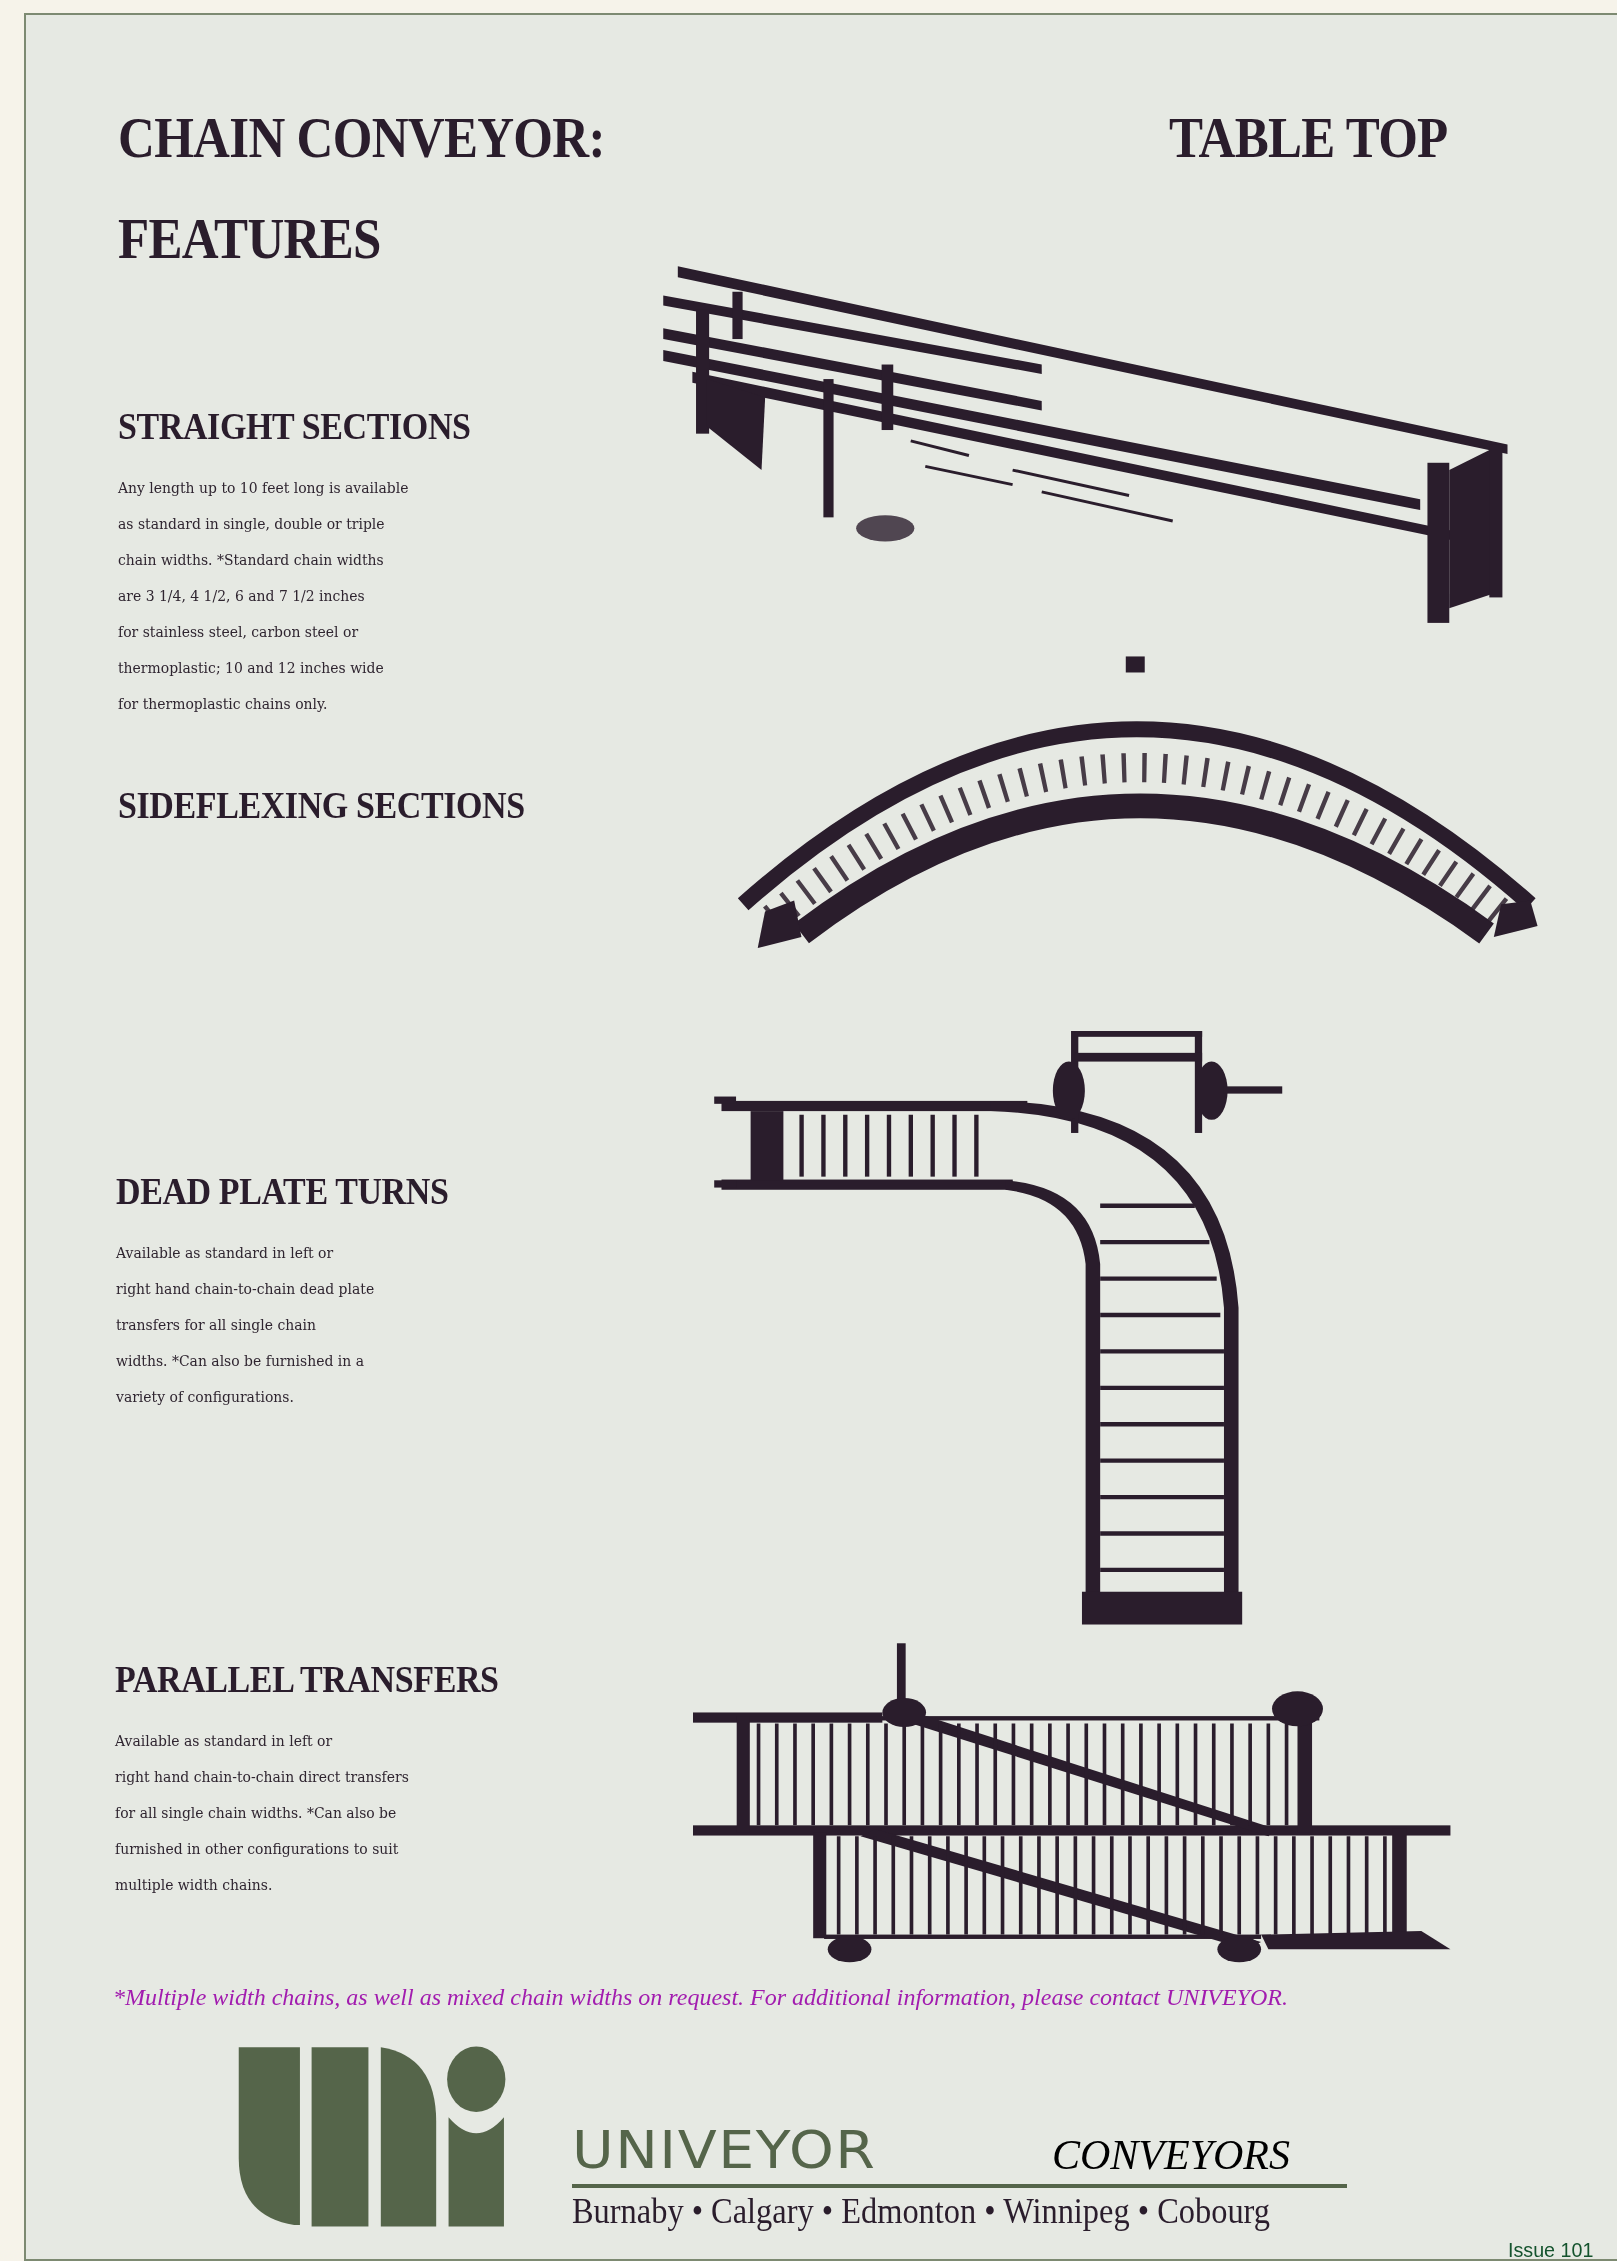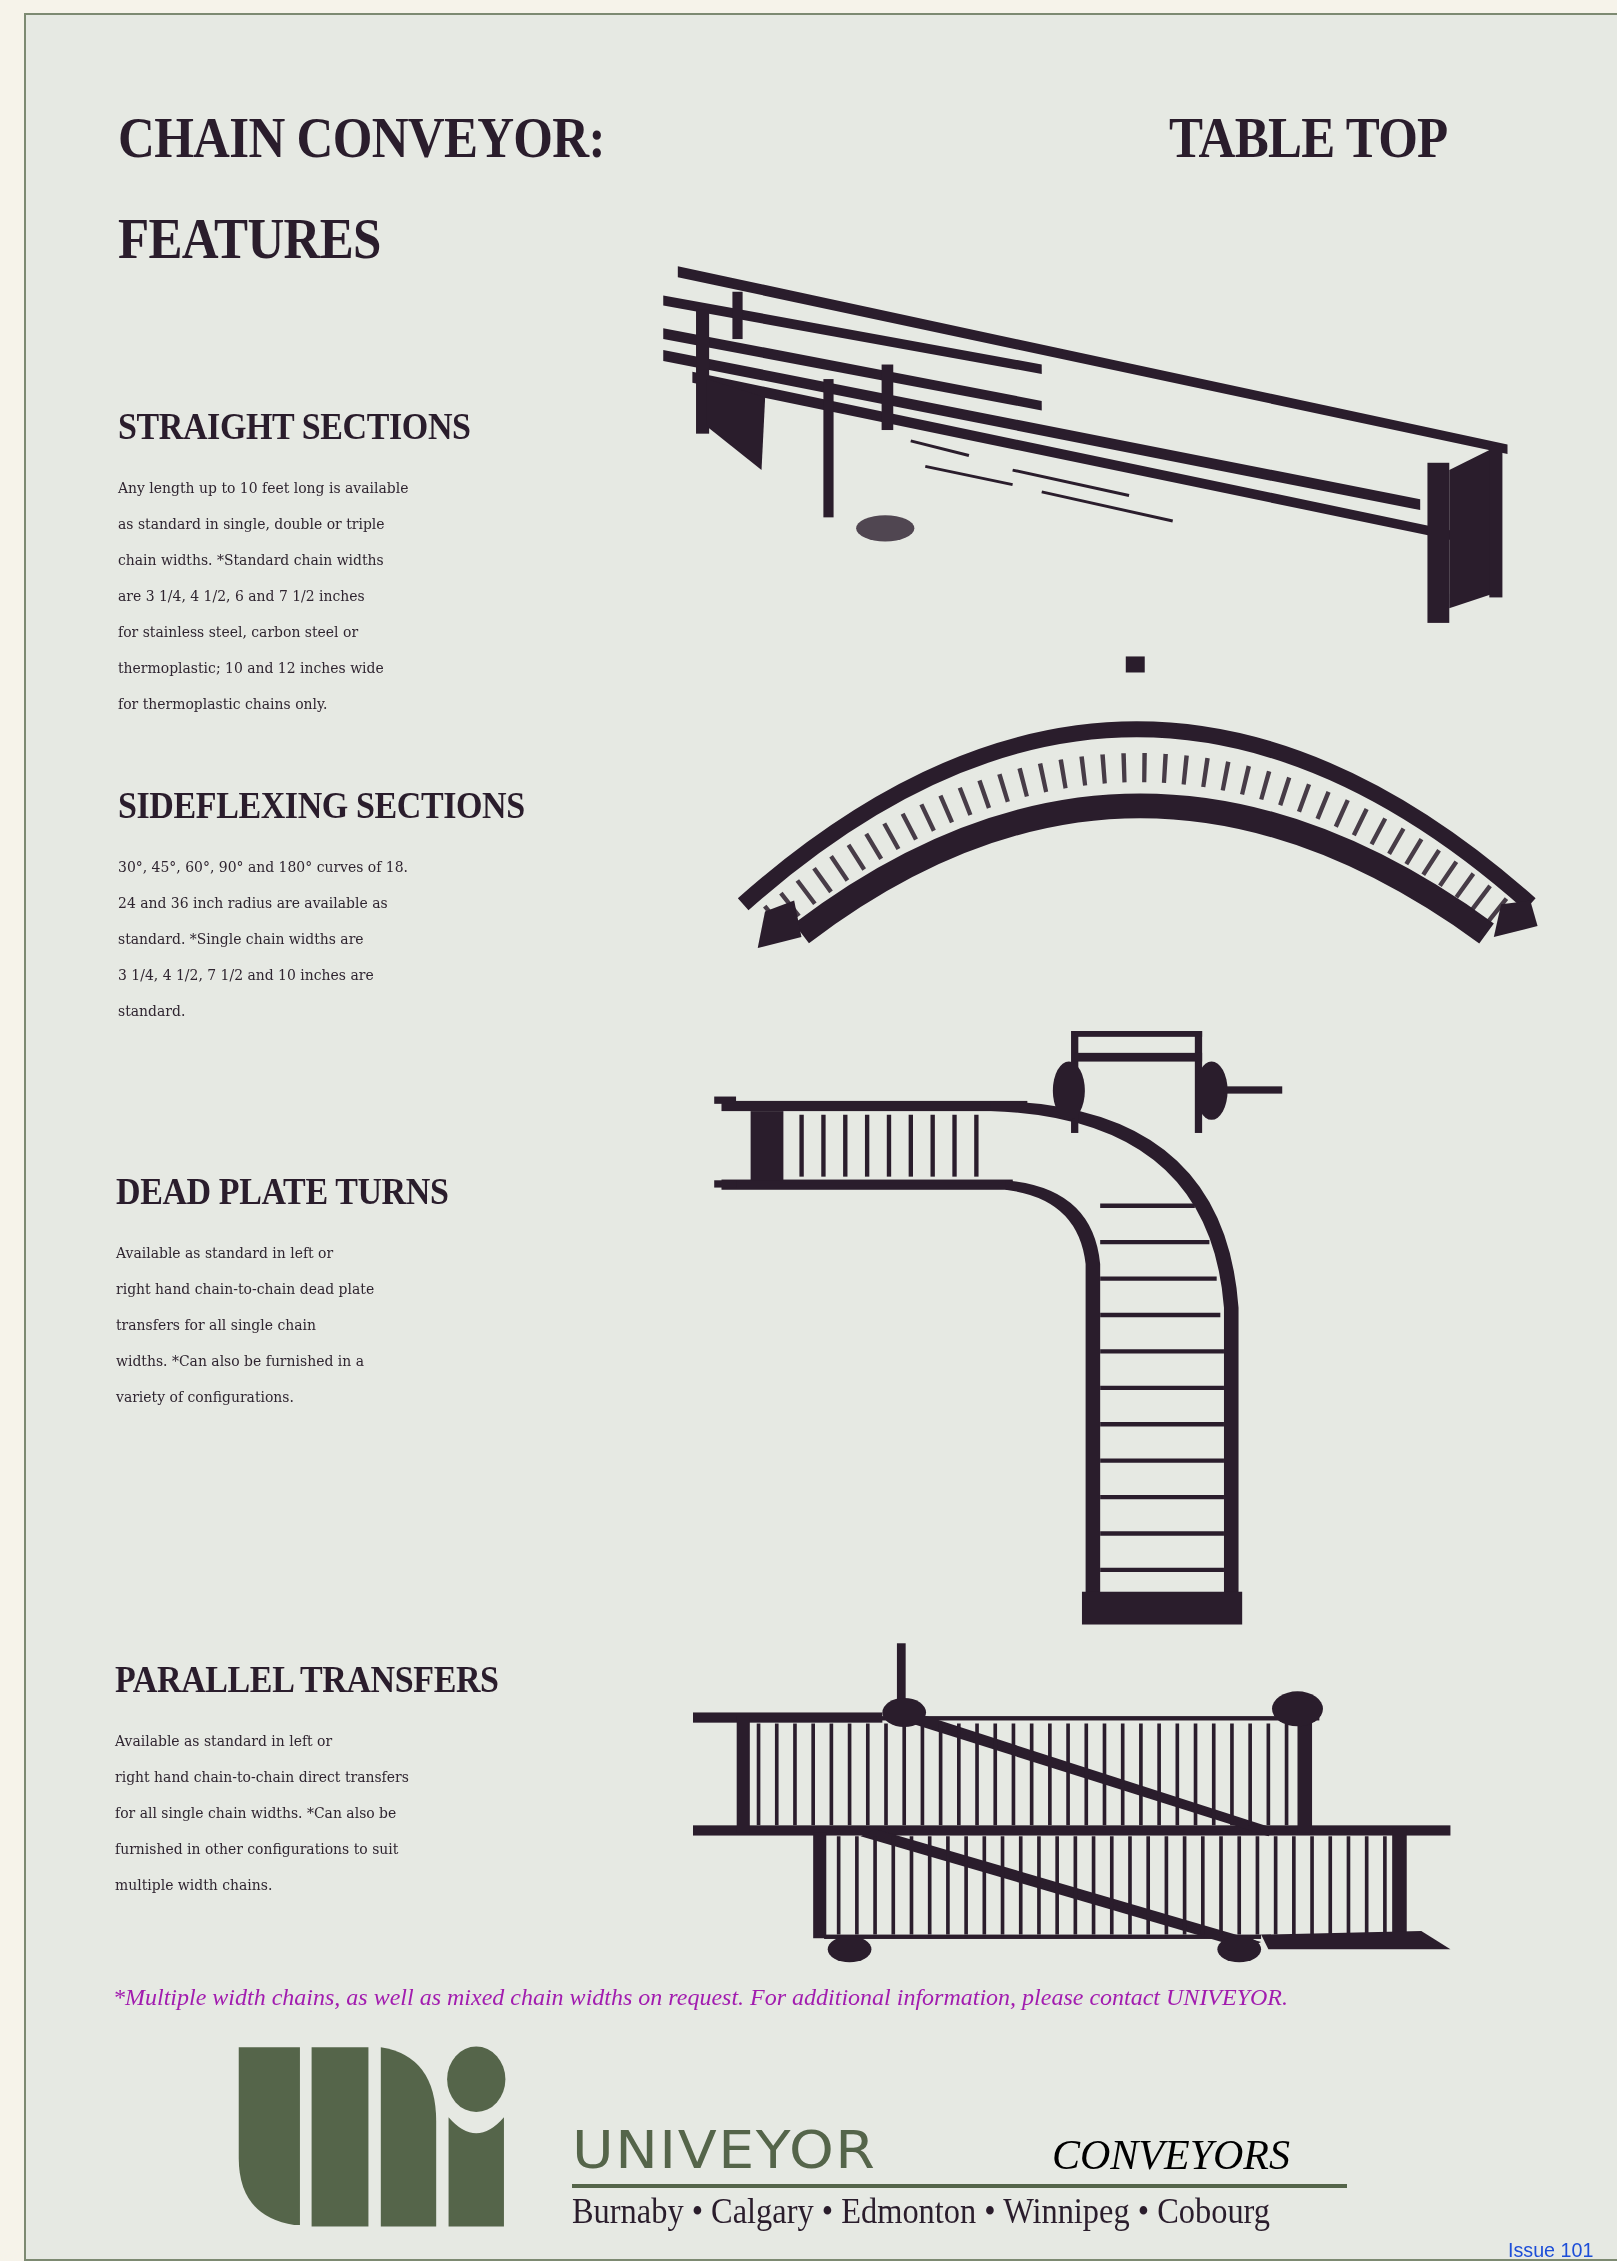--- a/index.html
+++ b/index.html
@@ -52,21 +52,21 @@
     font-style: italic; font-size: 42px; color: #000000; white-space: nowrap;
   }
   .brand-rule { height: 4.4px; background: #55654a; }
   .locations {
     font-family: "Liberation Serif", "DejaVu Serif", serif;
     font-size: 36px; color: #2a1d2c; white-space: nowrap;
     transform: scaleX(0.9); transform-origin: left top;
   }
   .issue {
     font-family: "Liberation Sans", "DejaVu Sans", sans-serif;
-    font-size: 19.7px; color: #1d4ed8; white-space: nowrap;
+    font-size: 19.7px; color: #14532d; white-space: nowrap;
   }
   svg { display: block; }
   .ink { fill: #2a1d2c; }
   .inks { stroke: #2a1d2c; fill: none; }
   .logo-fill { fill: #55654a; }
 </style>
 </head>
 <body>
 
 <div class="page">
@@ -80,27 +80,20 @@
     <span class="ln">Any length up to 10 feet long is available</span>
     <span class="ln">as standard in single, double or triple</span>
     <span class="ln">chain widths. *Standard chain widths</span>
     <span class="ln">are 3 1/4, 4 1/2, 6 and 7 1/2 inches</span>
     <span class="ln">for stainless steel, carbon steel or</span>
     <span class="ln">thermoplastic; 10 and 12 inches wide</span>
     <span class="ln">for thermoplastic chains only.</span>
   </p>
 
   <h2 class="h-sec abs" style="left:92px; top:770px;">SIDEFLEXING SECTIONS</h2>
-  <p class="body-text abs" style="left:92px; top:834px;">
-    <span class="ln">30°, 45°, 60°, 90° and 180° curves of 18.</span>
-    <span class="ln">24 and 36 inch radius are available as</span>
-    <span class="ln">standard. *Single chain widths are</span>
-    <span class="ln">3 1/4, 4 1/2, 7 1/2 and 10 inches are</span>
-    <span class="ln">standard.</span>
-  </p>
 
   <h2 class="h-sec abs" style="left:90px; top:1156px;">DEAD PLATE TURNS</h2>
   <p class="body-text abs" style="left:90px; top:1220px;">
     <span class="ln">Available as standard in left or</span>
     <span class="ln">right hand chain-to-chain dead plate</span>
     <span class="ln">transfers for all single chain</span>
     <span class="ln">widths. *Can also be furnished in a</span>
     <span class="ln">variety of configurations.</span>
   </p>
 

